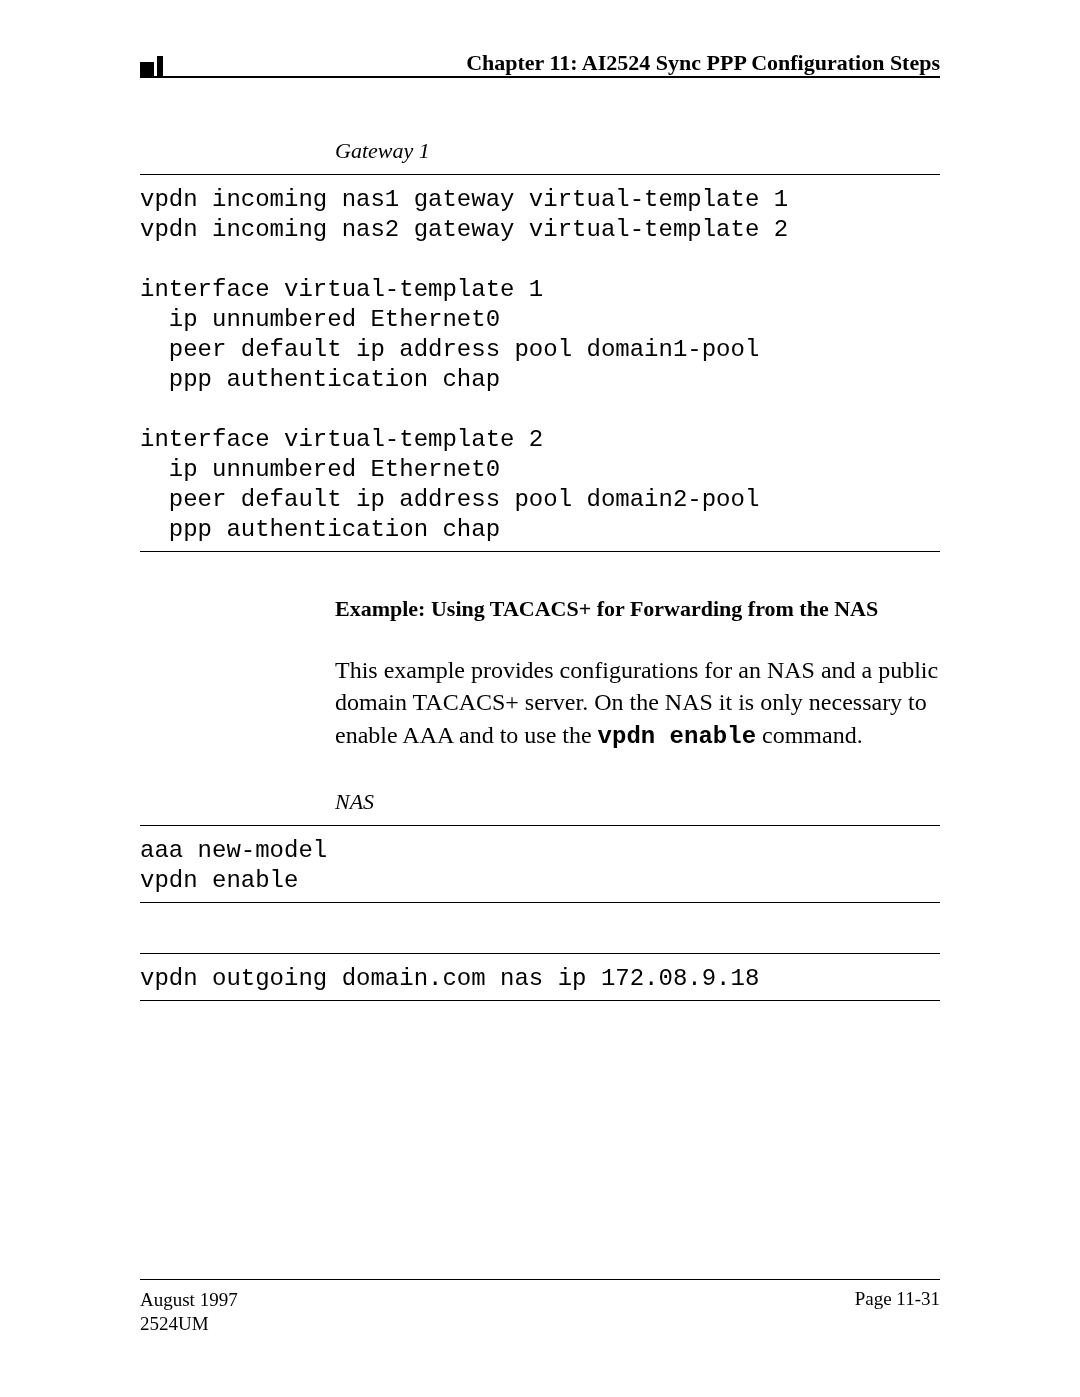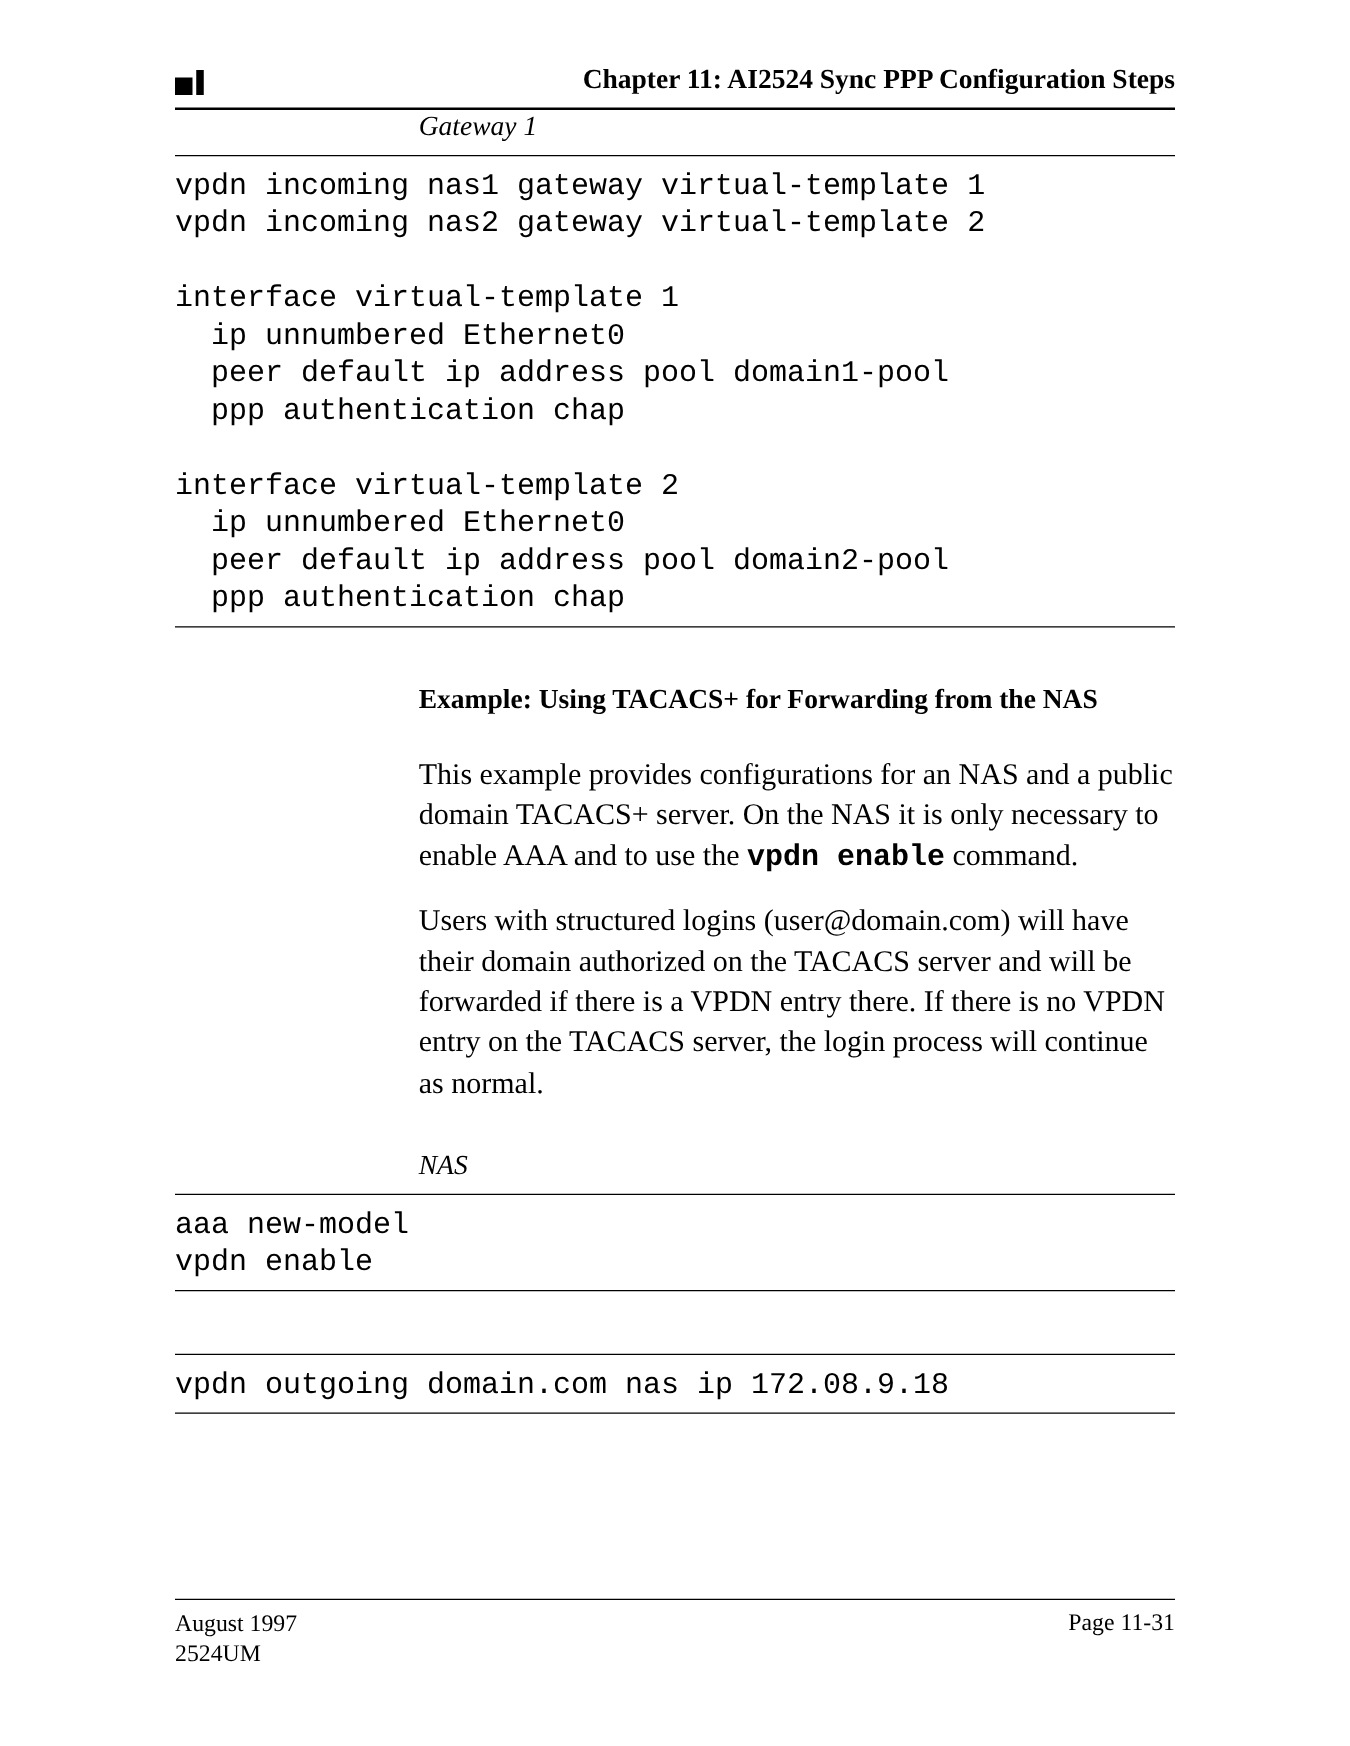--- a/index.html
+++ b/index.html
@@ -14,21 +14,22 @@
     height: 1397px;
     position: relative;
     box-sizing: border-box;
     padding: 50px 140px 50px 140px;
   }
   .header-row {
     display: flex;
     align-items: flex-end;
     justify-content: space-between;
     border-bottom: 2px solid #000;
-    padding-bottom: 10px;
+    padding-bottom: 0;
+    margin-bottom: 60px;
   }
   .logo {
     display: flex;
     align-items: flex-end;
     gap: 3px;
   }
   .logo .sq {
     width: 14px;
     height: 14px;
     background: #000;
@@ -127,21 +128,20 @@
   ppp authentication chap</pre>
   <hr class="thin full">
 
   <div style="height:34px"></div>
 
   <div class="indent-col">
     <div class="sub-bold">Example: Using TACACS+ for Forwarding from the NAS</div>
     <p class="body">
       <span>This example provides configurations for an NAS and a public domain TACACS+ server. On the NAS it is only necessary to enable AAA and to use the </span><code class="inline">vpdn enable</code><span> command.</span>
     </p>
-    <p class="body">Users with structured logins (user@domain.com) will have their domain authorized on the TACACS server and will be forwarded if there is a VPDN entry there. If there is no VPDN entry on the TACACS server, the login process will continue as normal.</p>
   </div>
 
   <div style="height:18px"></div>
 
   <div class="indent-col">
     <div class="sub-italic">NAS</div>
   </div>
   <hr class="thin full">
   <pre class="code">aaa new-model
 vpdn enable</pre>

